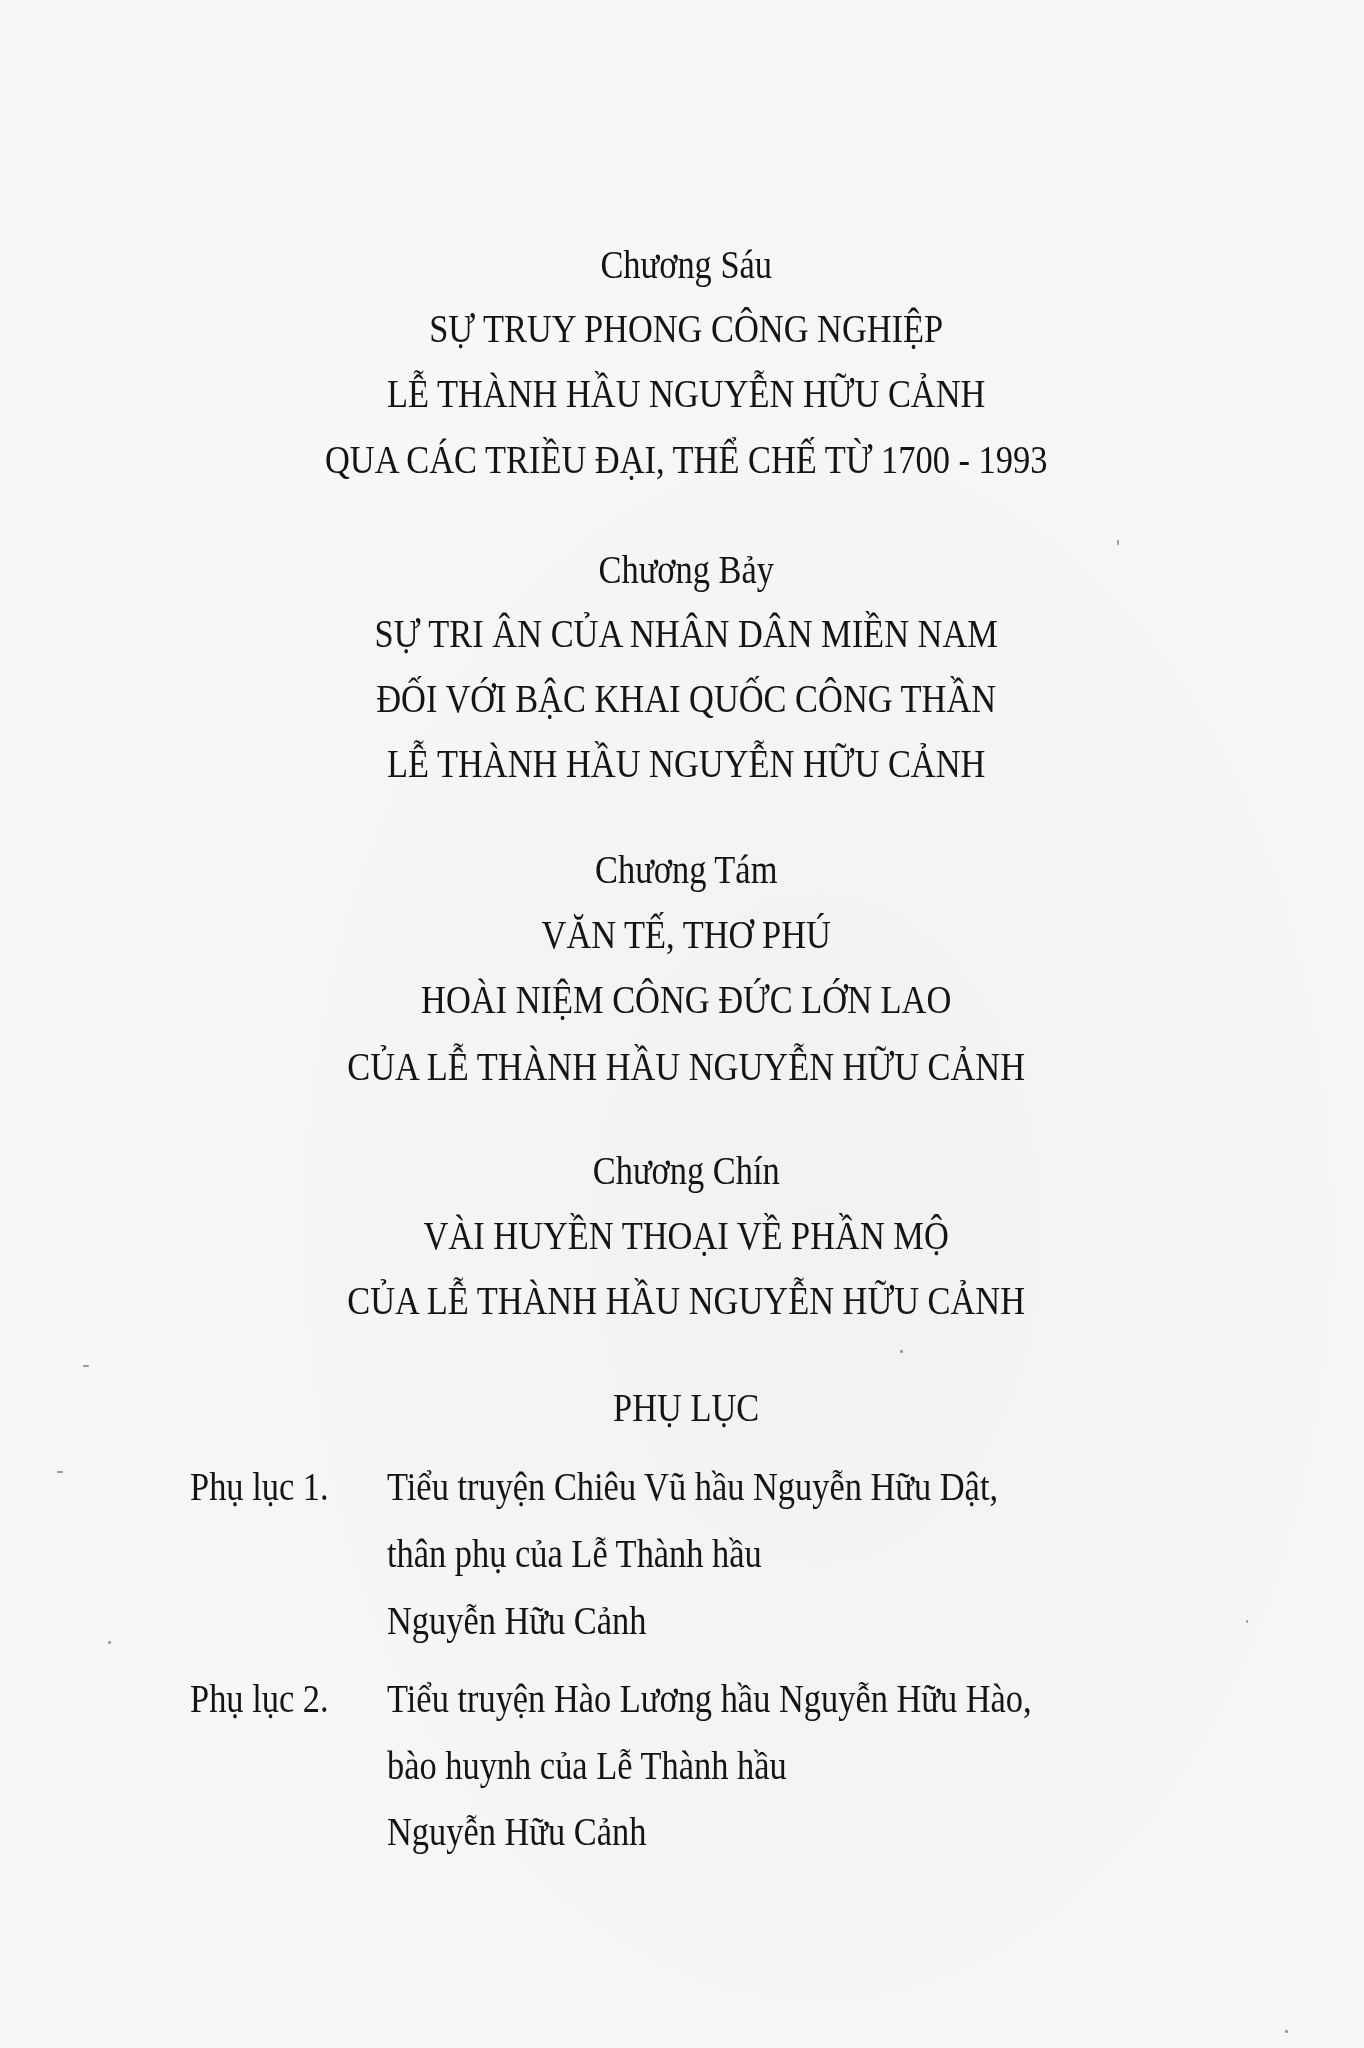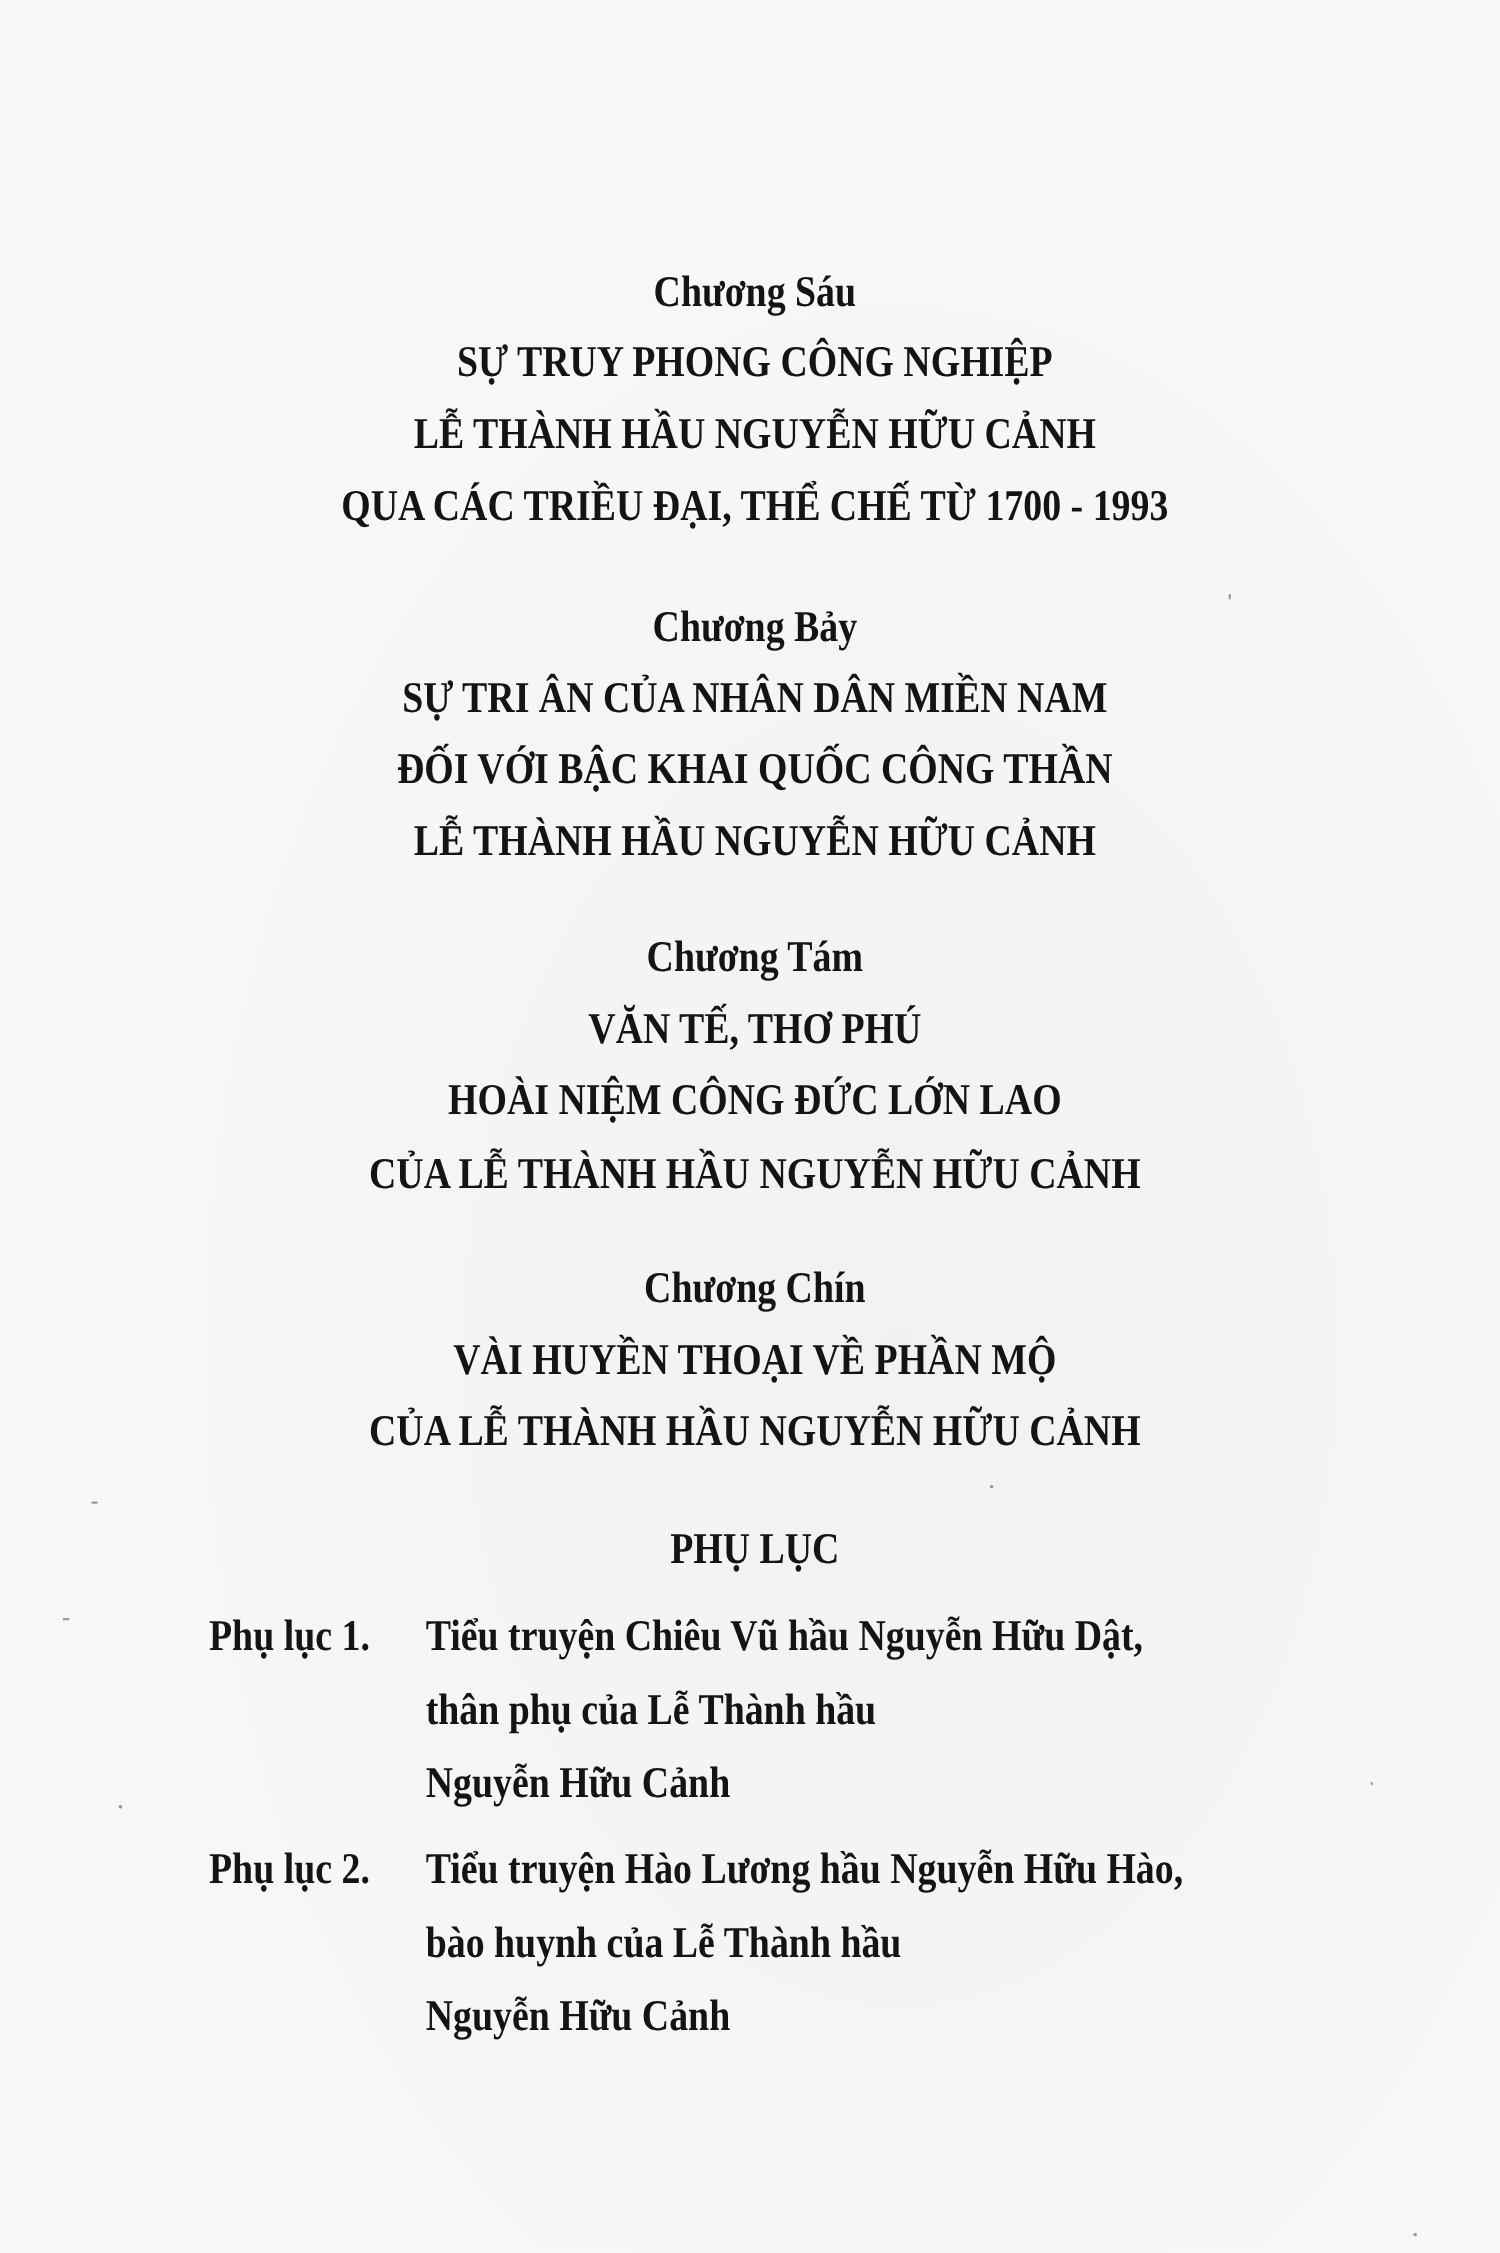--- a/index.html
+++ b/index.html
@@ -16,21 +16,20 @@
       color: #141414;
     }
     .page {
       position: absolute;
       left: 0; top: 0;
       width: 1364px;
       height: 2048px;
       background:
         radial-gradient(ellipse at 60% 60%, rgba(0,0,0,0.025), rgba(0,0,0,0) 60%),
         #f7f7f5;
-      font-weight: bold;
     }
     .line {
       position: absolute;
       height: 60px;
       line-height: 60px;
       font-size: 40px;
       white-space: nowrap;
       transform: scaleX(0.86);
     }
     .center {

